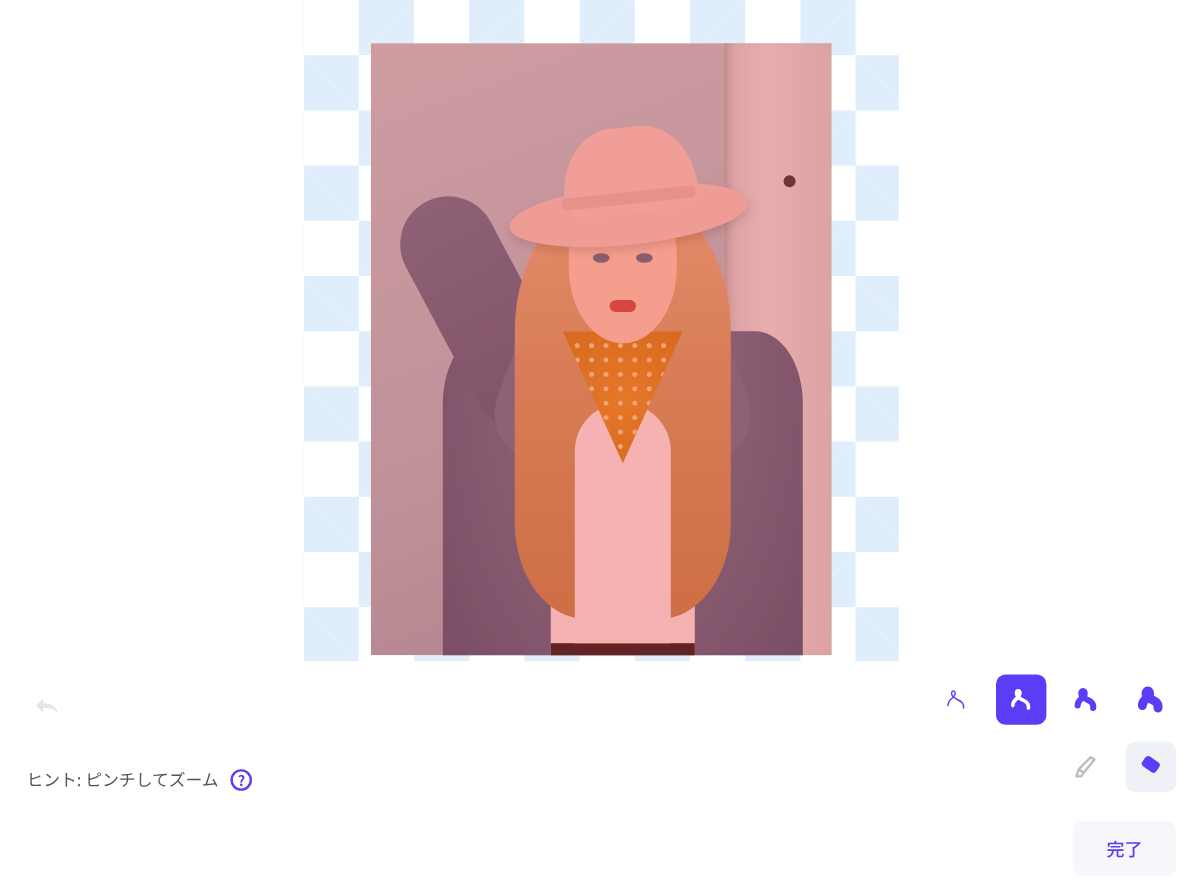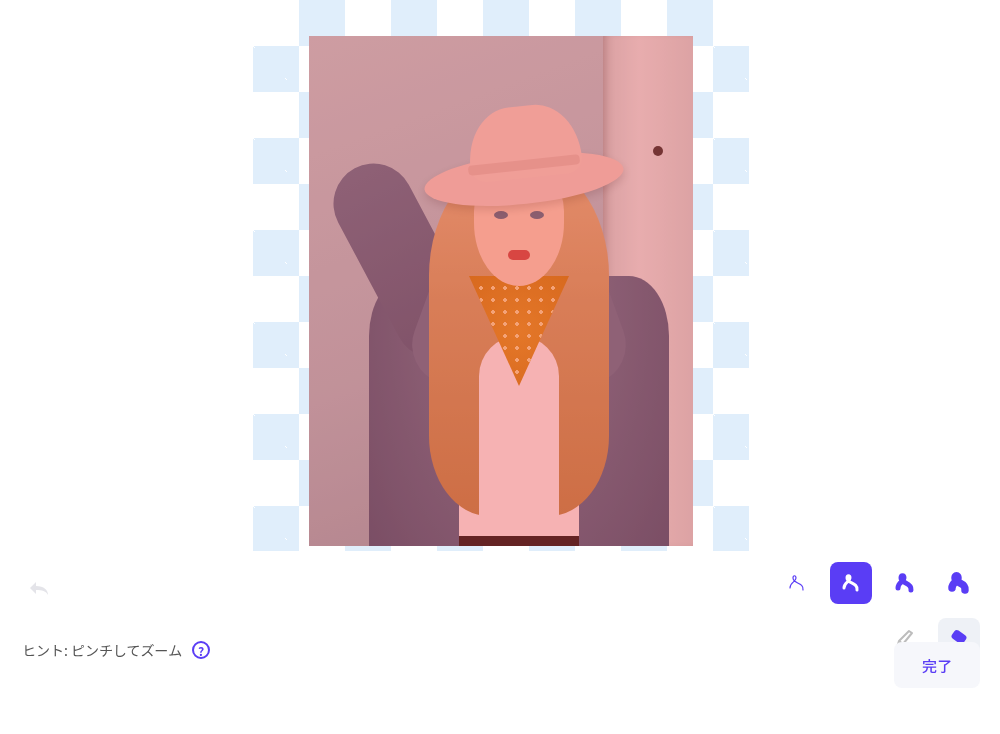--- a/index.html
+++ b/index.html
@@ -168,21 +168,21 @@
   .tool-btn {
     width:42px; height:42px; border-radius:8px;
     display:flex; align-items:center; justify-content:center;
     cursor:pointer;
     color:#bdbdbd;
   }
   .tool-btn.active { background:#eef1f6; color:#5a3df5; }
 
   
   .done-btn {
-    position:absolute; right:20px; top:642px;
+    position:absolute; right:20px; top:684px;
     min-width:86px; height:46px;
     border-radius:8px;
     background:#f6f7fb;
     color:#5a3df5;
     font-size:15px; font-weight:500;
     display:flex; align-items:center; justify-content:center;
     cursor:pointer;
     padding: 0 18px;
   }
 </style>

